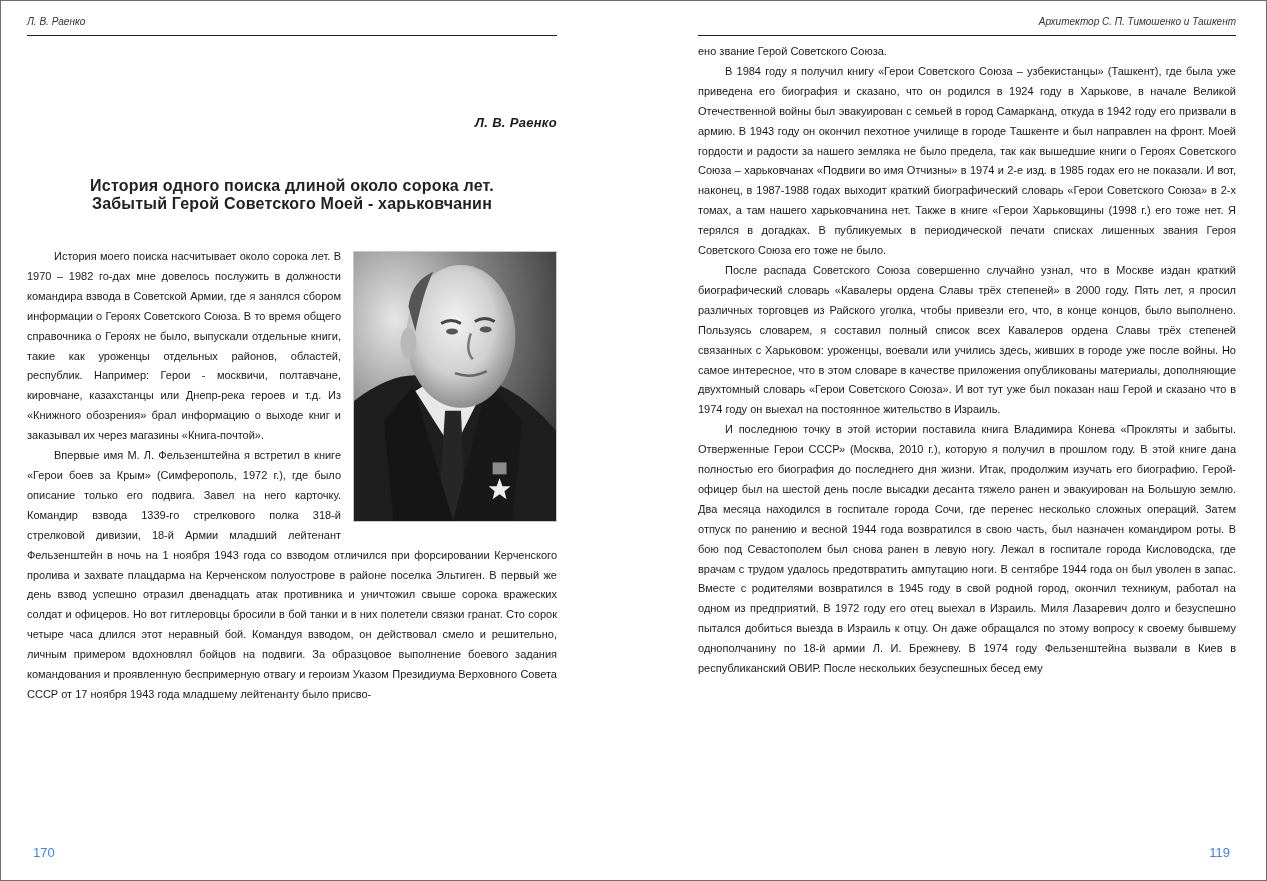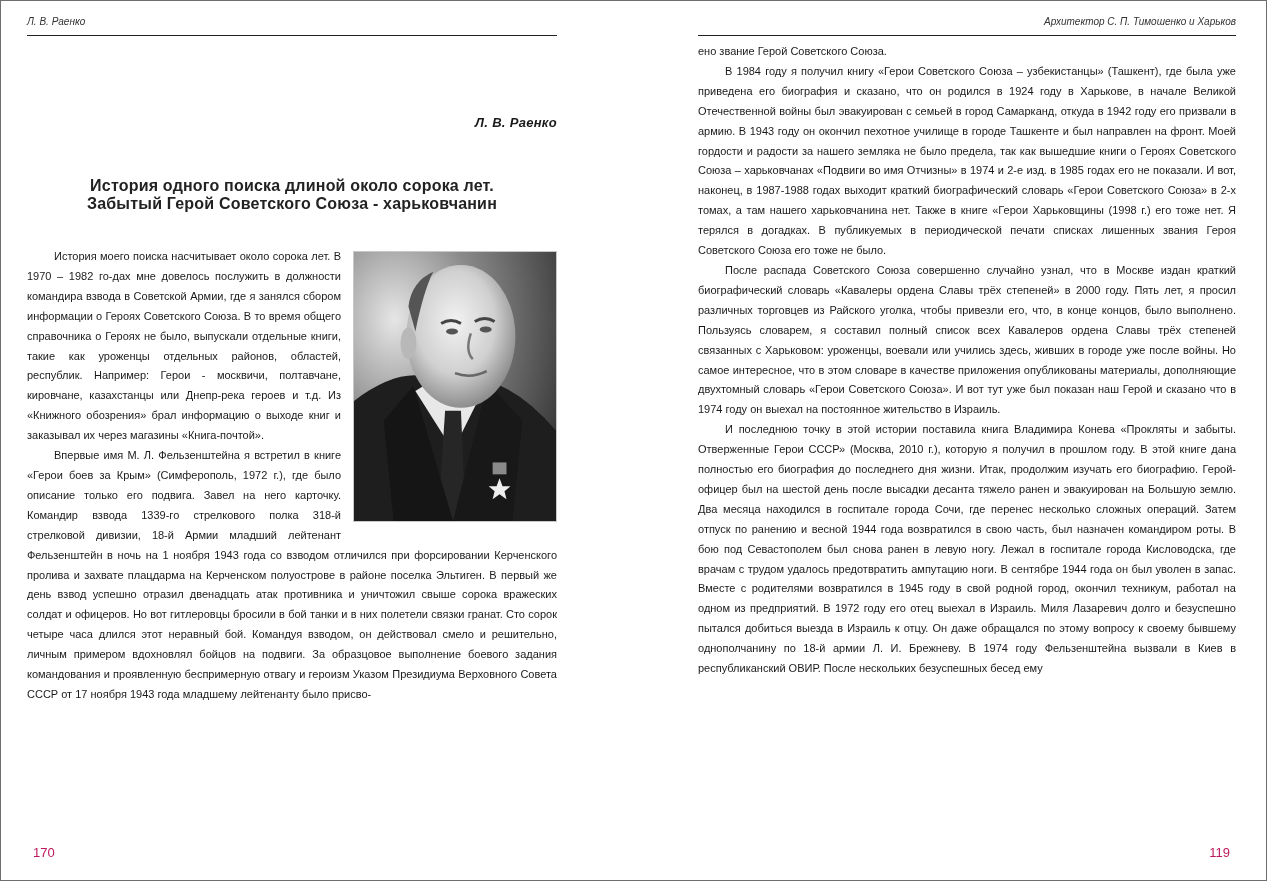--- a/index.html
+++ b/index.html
@@ -26,38 +26,38 @@
   .body-text p.noindent { text-indent:0; }
 
   .page-left .body-text { position:absolute; top:247px; left:0; width:530px; }
   .page-right .body-text { position:absolute; top:42px; left:0; width:538px; }
 
   .photo { float:right; width:204px; height:271px; margin:4px 0 6px 12px;
            border:1px solid #c8c8c8; box-sizing:border-box; position:relative; overflow:hidden;
            background:#1c1c1c; }
   .photo svg { display:block; width:100%; height:100%; }
 
-  .folio { position:absolute; top:845px; font-size:13px; color:#be185d; }
+  .folio { position:absolute; top:845px; font-size:13px; color:#3b82f6; }
   .page-left .folio { left:6px; }
   .page-right .folio { right:6px; }
 </style>
 </head>
 <body>
 
 <div class="frame"></div>
 
 <section class="page page-left">
   <div class="running-head">Л. В. Раенко</div>
   <div class="head-rule"></div>
 
   <div class="author">Л. В. Раенко</div>
 
   <div class="title">
     <div>История одного поиска длиной около сорока лет.</div>
-    <div>Забытый Герой Советского Союза - харьковчанин</div>
+    <div>Забытый Герой Советского Моей - харьковчанин</div>
   </div>
 
   <div class="body-text">
     <div class="photo" title="Портрет Героя Советского Союза М. Л. Фельзенштейна (черно-белая фотография, мужчина в костюме и галстуке со звездой Героя)">
       <svg viewBox="0 0 204 271" preserveAspectRatio="none">
         <defs>
           <radialGradient id="bg" cx="0.2" cy="0.25" r="0.9">
             <stop offset="0" stop-color="#e6e6e6"></stop>
             <stop offset="0.45" stop-color="#8a8a8a"></stop>
             <stop offset="1" stop-color="#3a3a3a"></stop>
@@ -98,21 +98,21 @@
       </svg>
     </div>
     <p>История моего поиска насчитывает около сорока лет. В 1970 – 1982 го-дах мне довелось послужить в должности командира взвода в Советской Армии, где я занялся сбором информации о Героях Советского Союза. В то время общего справочника о Героях не было, выпускали отдельные книги, такие как уроженцы отдельных районов, областей, республик. Например: Герои - москвичи, полтавчане, кировчане, казахстанцы или Днепр-река героев и т.д. Из «Книжного обозрения» брал информацию о выходе книг и заказывал их через магазины «Книга-почтой».</p>
     <p>Впервые имя М. Л. Фельзенштейна я встретил в книге «Герои боев за Крым» (Симферополь, 1972 г.), где было описание только его подвига. Завел на него карточку. Командир взвода 1339-го стрелкового полка 318-й стрелковой дивизии, 18-й Армии младший лейтенант Фельзенштейн в ночь на 1 ноября 1943 года со взводом отличился при форсировании Керченского пролива и захвате плацдарма на Керченском полуострове в районе поселка Эльтиген. В первый же день взвод успешно отразил двенадцать атак противника и уничтожил свыше сорока вражеских солдат и офицеров. Но вот гитлеровцы бросили в бой танки и в них полетели связки гранат. Сто сорок четыре часа длился этот неравный бой. Командуя взводом, он действовал смело и решительно, личным примером вдохновлял бойцов на подвиги. За образцовое выполнение боевого задания командования и проявленную беспримерную отвагу и героизм Указом Президиума Верховного Совета СССР от 17 ноября 1943 года младшему лейтенанту было присво-</p>
   </div>
 
   <div class="folio">170</div>
 </section>
 
 <section class="page page-right">
-  <div class="running-head">Архитектор С. П. Тимошенко и Харьков</div>
+  <div class="running-head">Архитектор С. П. Тимошенко и Ташкент</div>
   <div class="head-rule"></div>
 
   <div class="body-text">
     <p class="noindent">ено звание Герой Советского Союза.</p>
     <p>В 1984 году я получил книгу «Герои Советского Союза – узбекистанцы» (Ташкент), где была уже приведена его биография и сказано, что он родился в 1924 году в Харькове, в начале Великой Отечественной войны был эвакуирован с семьей в город Самарканд, откуда в 1942 году его призвали в армию. В 1943 году он окончил пехотное училище в городе Ташкенте и был направлен на фронт. Моей гордости и радости за нашего земляка не было предела, так как вышедшие книги о Героях Советского Союза – харьковчанах «Подвиги во имя Отчизны» в 1974 и 2-е изд. в 1985 годах его не показали. И вот, наконец, в 1987-1988 годах выходит краткий биографический словарь «Герои Советского Союза» в 2-х томах, а там нашего харьковчанина нет. Также в книге «Герои Харьковщины (1998 г.) его тоже нет. Я терялся в догадках. В публикуемых в периодической печати списках лишенных звания Героя Советского Союза его тоже не было.</p>
     <p>После распада Советского Союза совершенно случайно узнал, что в Москве издан краткий биографический словарь «Кавалеры ордена Славы трёх степеней» в 2000 году. Пять лет, я просил различных торговцев из Райского уголка, чтобы привезли его, что, в конце концов, было выполнено. Пользуясь словарем, я составил полный список всех Кавалеров ордена Славы трёх степеней связанных с Харьковом: уроженцы, воевали или учились здесь, живших в городе уже после войны. Но самое интересное, что в этом словаре в качестве приложения опубликованы материалы, дополняющие двухтомный словарь «Герои Советского Союза». И вот тут уже был показан наш Герой и сказано что в 1974 году он выехал на постоянное жительство в Израиль.</p>
     <p>И последнюю точку в этой истории поставила книга Владимира Конева «Прокляты и забыты. Отверженные Герои СССР» (Москва, 2010 г.), которую я получил в прошлом году. В этой книге дана полностью его биография до последнего дня жизни. Итак, продолжим изучать его биографию. Герой-офицер был на шестой день после высадки десанта тяжело ранен и эвакуирован на Большую землю. Два месяца находился в госпитале города Сочи, где перенес несколько сложных операций. Затем отпуск по ранению и весной 1944 года возвратился в свою часть, был назначен командиром роты. В бою под Севастополем был снова ранен в левую ногу. Лежал в госпитале города Кисловодска, где врачам с трудом удалось предотвратить ампутацию ноги. В сентябре 1944 года он был уволен в запас. Вместе с родителями возвратился в 1945 году в свой родной город, окончил техникум, работал на одном из предприятий. В 1972 году его отец выехал в Израиль. Миля Лазаревич долго и безуспешно пытался добиться выезда в Израиль к отцу. Он даже обращался по этому вопросу к своему бывшему однополчанину по 18-й армии Л. И. Брежневу. В 1974 году Фельзенштейна вызвали в Киев в республиканский ОВИР. После нескольких безуспешных бесед ему</p>
   </div>
 
   <div class="folio">119</div>

